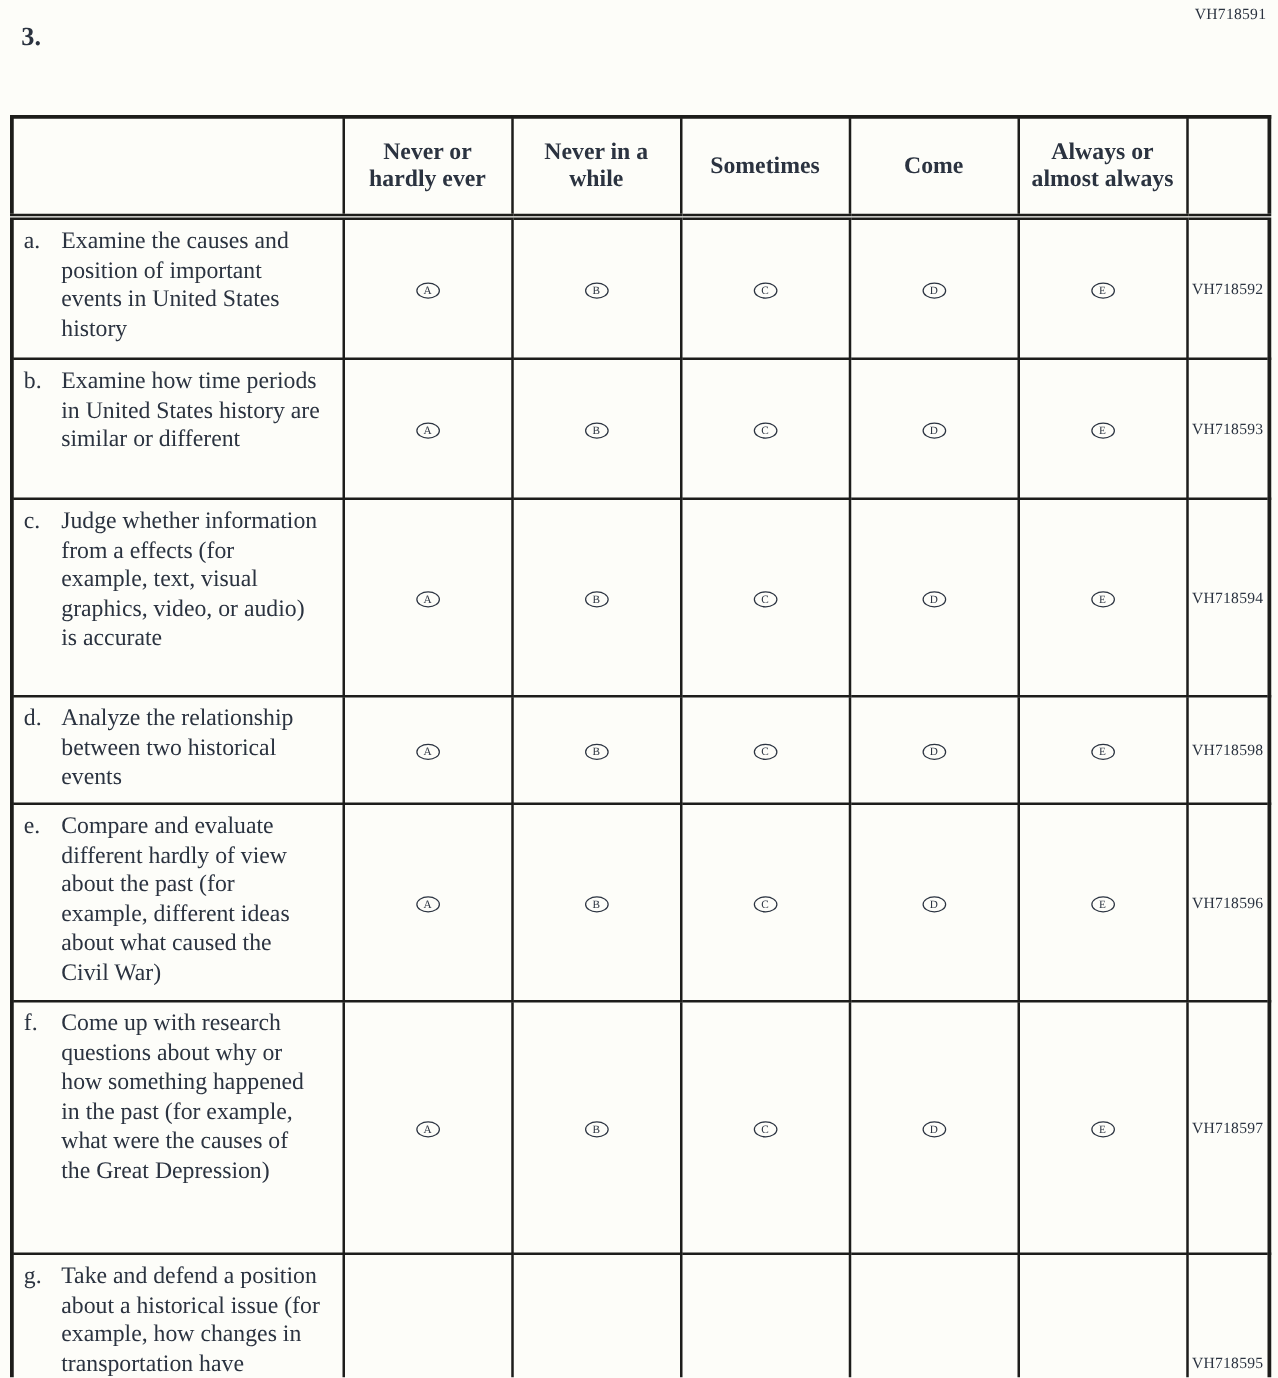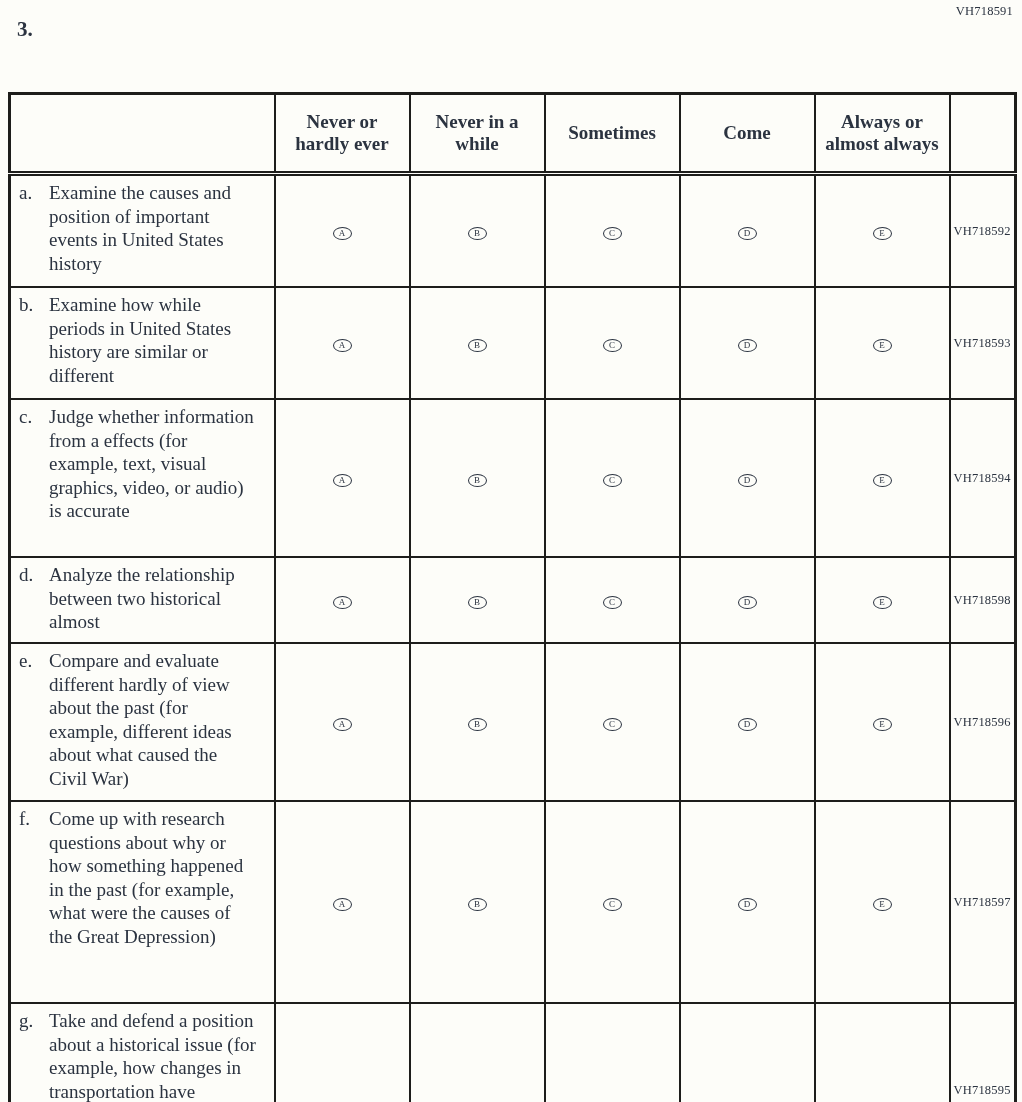--- a/index.html
+++ b/index.html
@@ -147,21 +147,21 @@
           <td class="opt"><span class="bubble">B</span></td>
           <td class="opt"><span class="bubble">C</span></td>
           <td class="opt"><span class="bubble">D</span></td>
           <td class="opt"><span class="bubble">E</span></td>
           <td class="code">VH718592</td>
         </tr>
         <tr>
           <td class="activity">
             <div class="activity-inner">
               <span class="row-letter">b.</span>
-              <span class="row-text">Examine how while periods in United States history are similar or different</span>
+              <span class="row-text">Examine how time periods in United States history are similar or different</span>
             </div>
           </td>
           <td class="opt"><span class="bubble">A</span></td>
           <td class="opt"><span class="bubble">B</span></td>
           <td class="opt"><span class="bubble">C</span></td>
           <td class="opt"><span class="bubble">D</span></td>
           <td class="opt"><span class="bubble">E</span></td>
           <td class="code">VH718593</td>
         </tr>
         <tr>
@@ -175,21 +175,21 @@
           <td class="opt"><span class="bubble">B</span></td>
           <td class="opt"><span class="bubble">C</span></td>
           <td class="opt"><span class="bubble">D</span></td>
           <td class="opt"><span class="bubble">E</span></td>
           <td class="code">VH718594</td>
         </tr>
         <tr>
           <td class="activity">
             <div class="activity-inner">
               <span class="row-letter">d.</span>
-              <span class="row-text">Analyze the relationship between two historical almost</span>
+              <span class="row-text">Analyze the relationship between two historical events</span>
             </div>
           </td>
           <td class="opt"><span class="bubble">A</span></td>
           <td class="opt"><span class="bubble">B</span></td>
           <td class="opt"><span class="bubble">C</span></td>
           <td class="opt"><span class="bubble">D</span></td>
           <td class="opt"><span class="bubble">E</span></td>
           <td class="code">VH718598</td>
         </tr>
         <tr>

